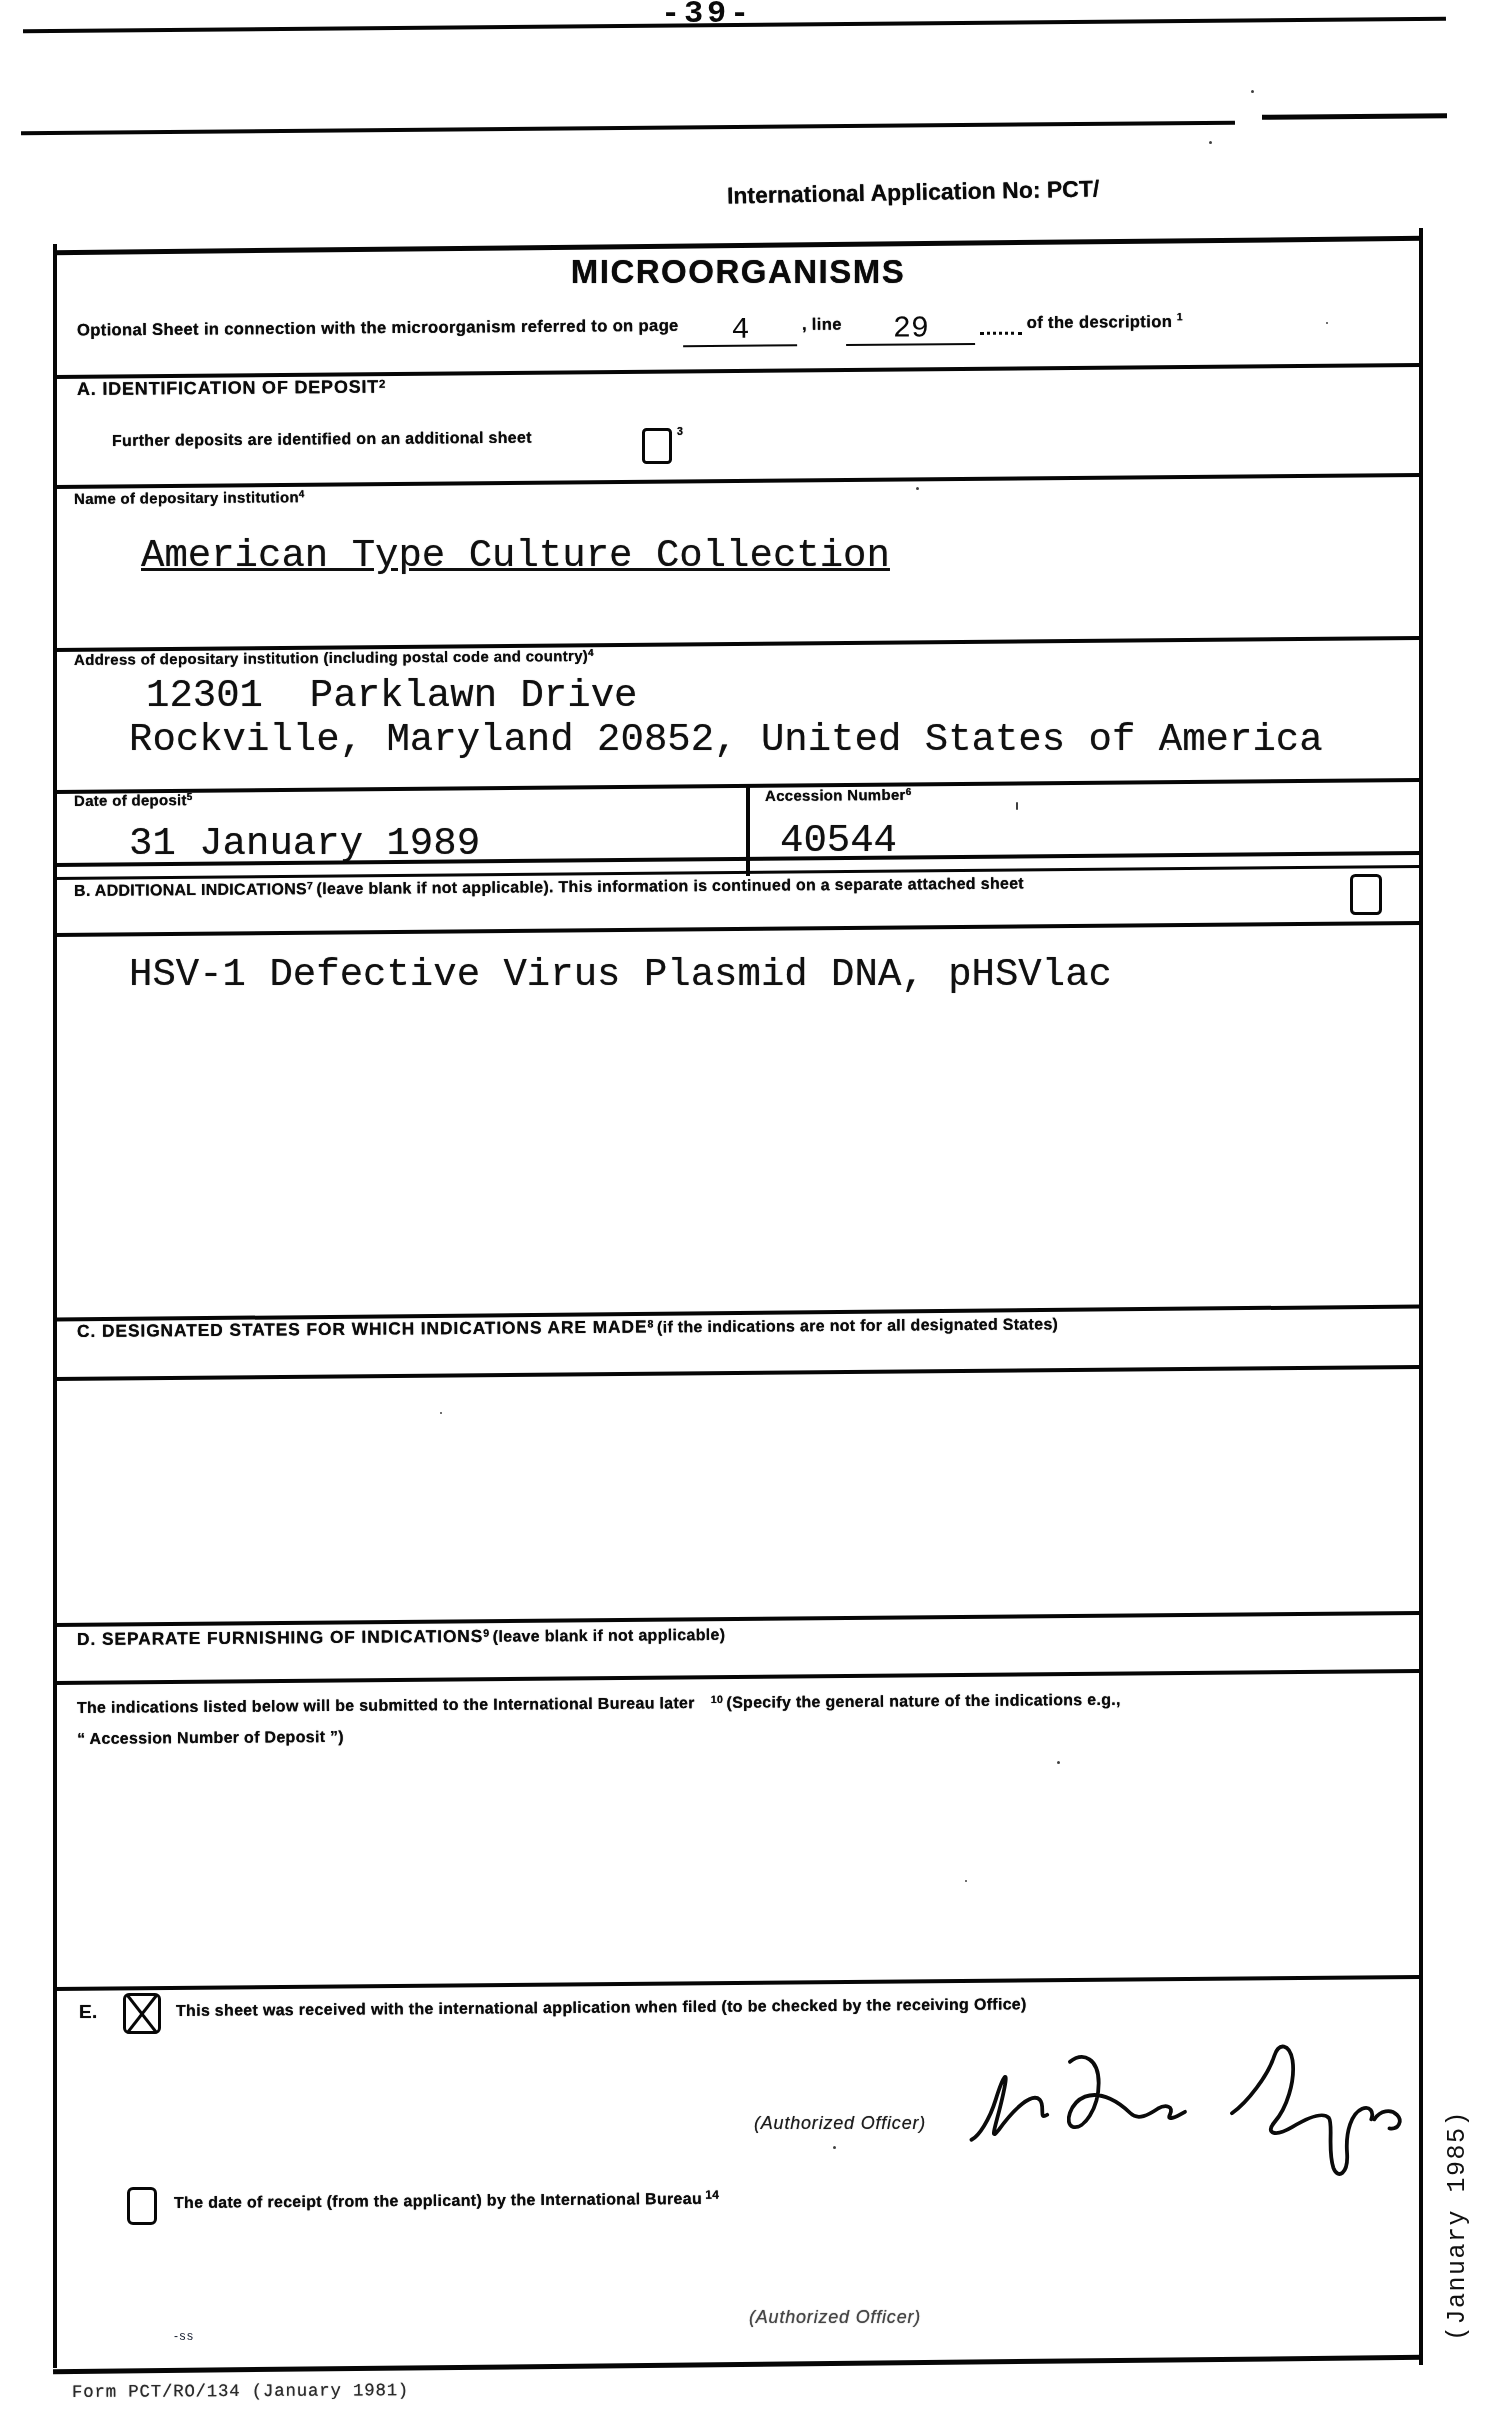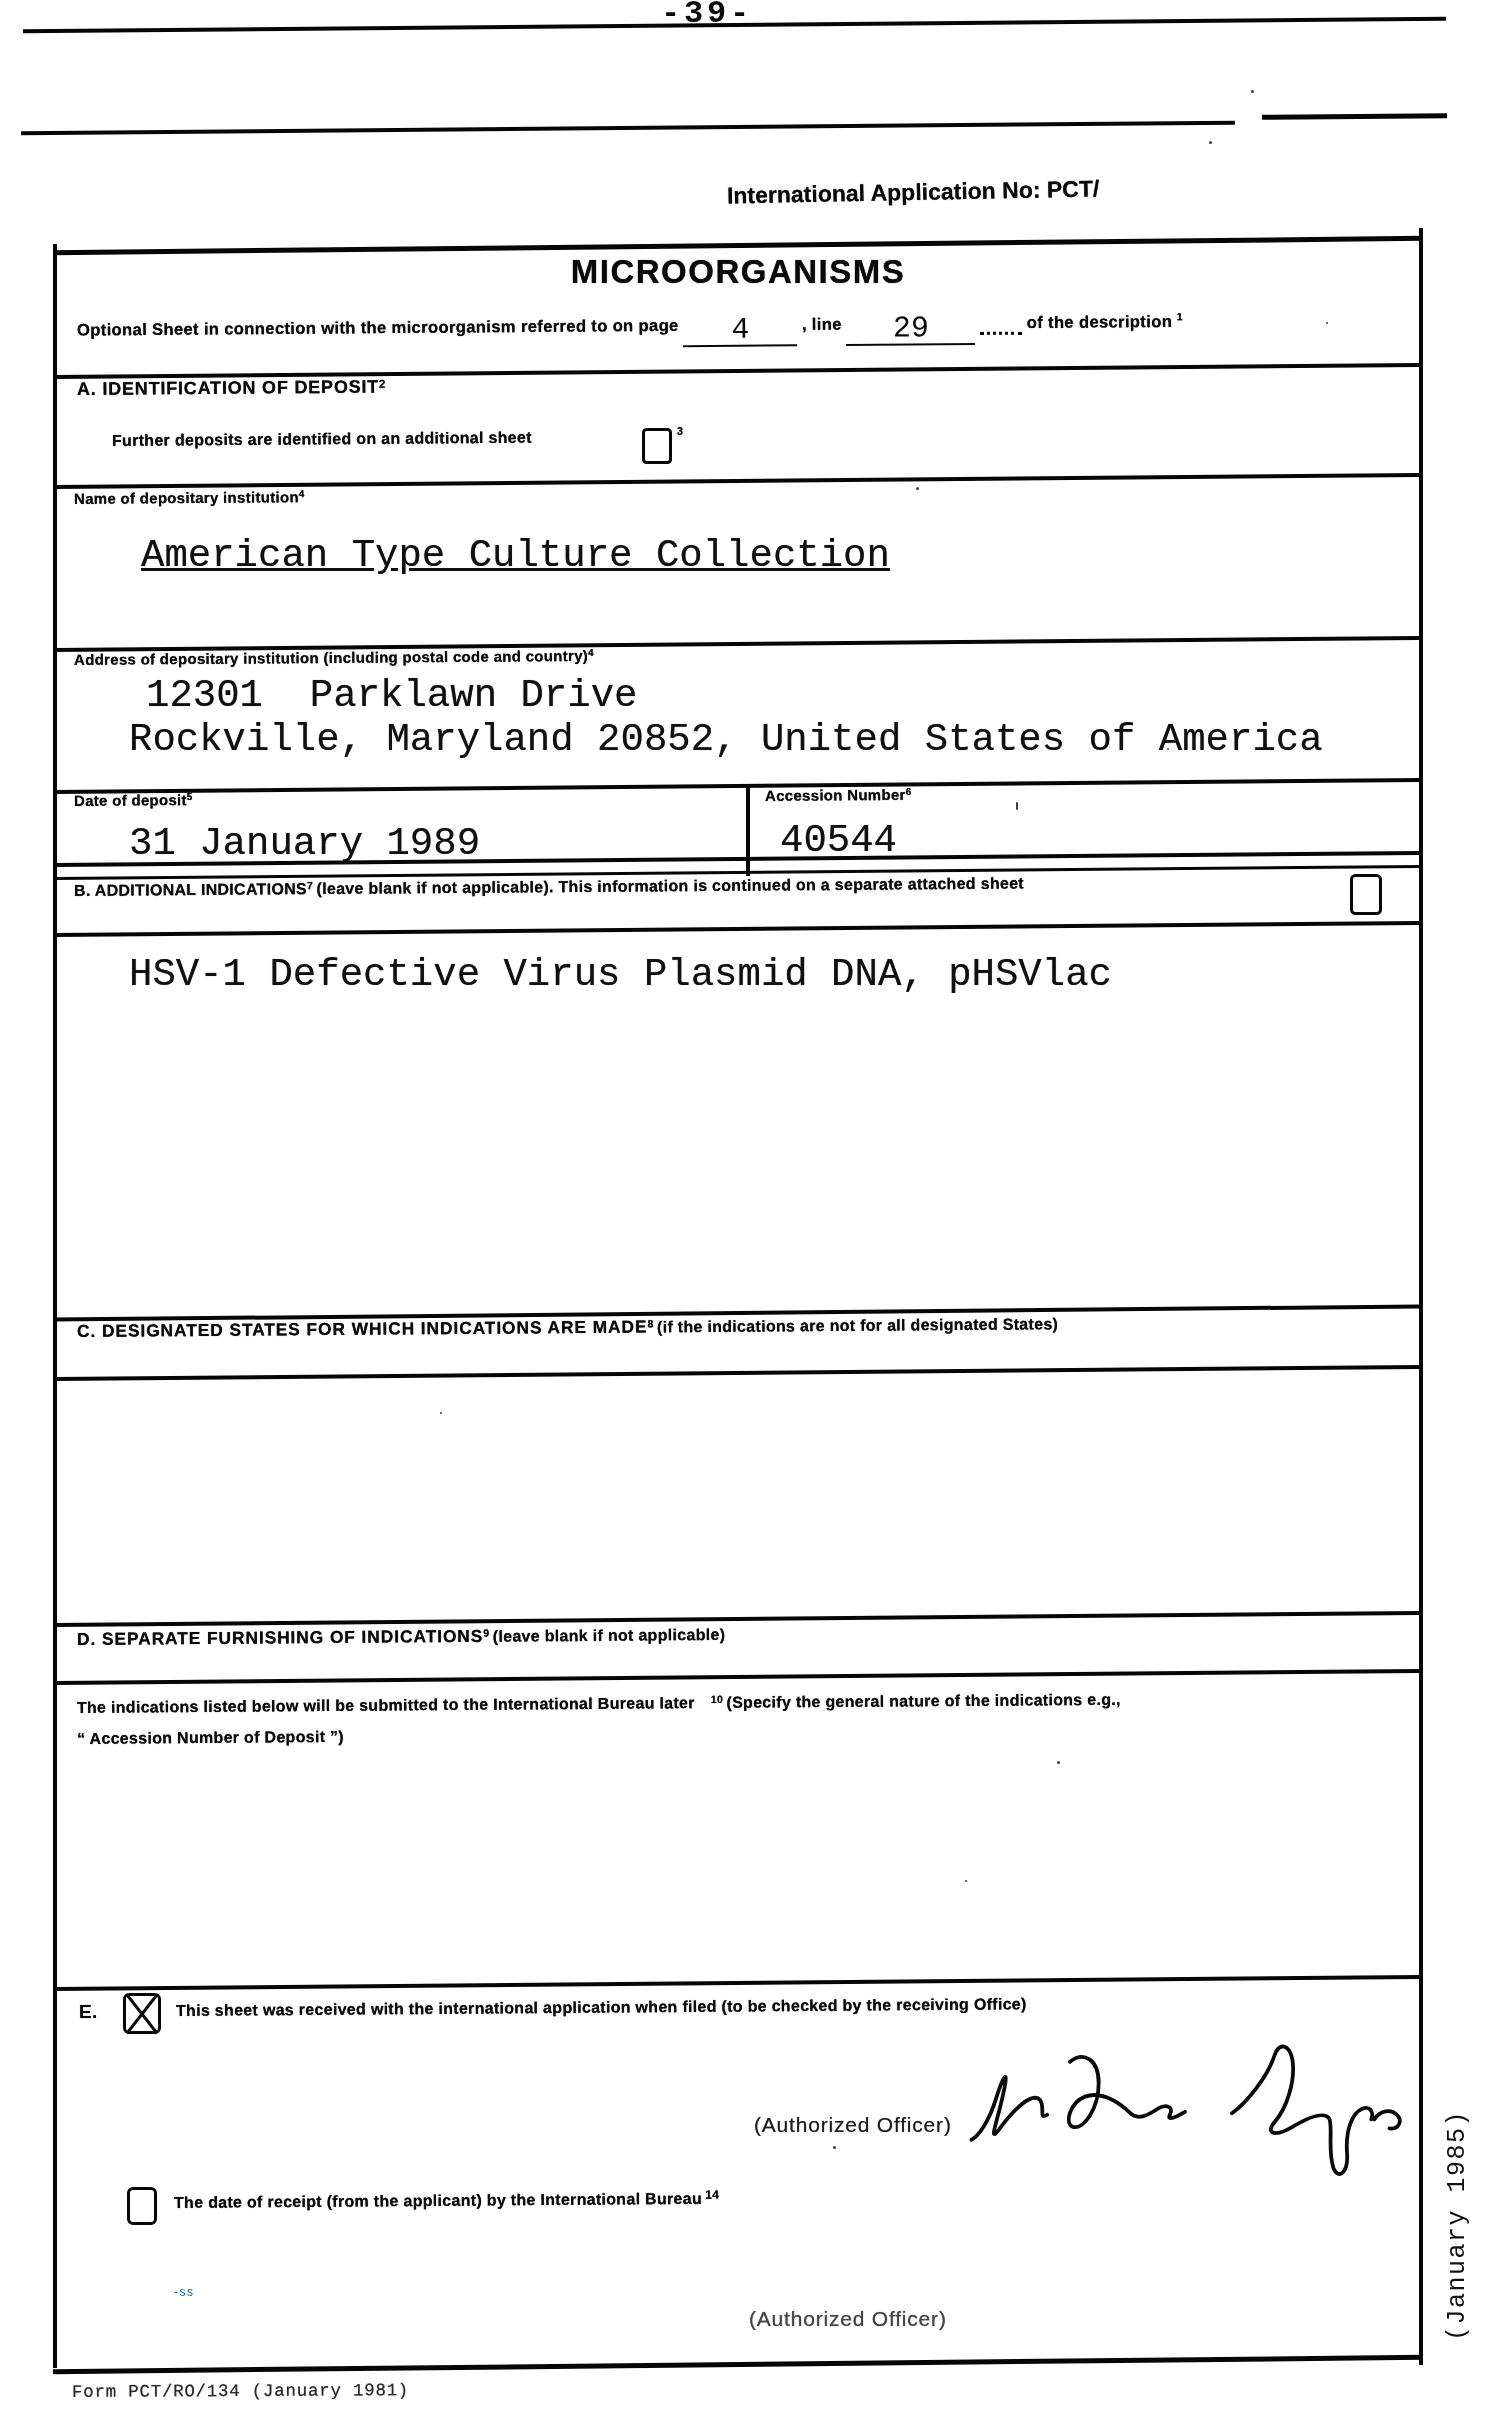--- a/index.html
+++ b/index.html
@@ -23,25 +23,25 @@
   .pageno { font-family:"Liberation Mono","DejaVu Sans Mono",monospace; font-size:32px; font-weight:bold; letter-spacing:3.8px; }
   .intl { font-size:23px; font-weight:bold; transform:rotate(-1.1deg); text-shadow:0 0 0.8px rgba(0,0,0,.8); white-space:nowrap; }
   .blank { display:inline-block; border-bottom:2.3px solid #090909; text-align:center; font-family:"Liberation Mono","DejaVu Sans Mono",monospace; font-size:30px; font-weight:normal; line-height:29px; vertical-align:-7.6px; }
   .dots { display:inline-block; width:42px; border-bottom:3px dotted #090909; vertical-align:-6px; }
   .cb { position:absolute; border:3px solid #070707; background:#fff; }
   .cb .x { display:none; position:absolute; inset:-1.5px; }
   .cb.checked .x { display:block; }
   .cb .x:before, .cb .x:after { content:""; position:absolute; left:50%; top:50%; width:3px; height:130%; background:#070707; }
   .cb .x:before { transform:translate(-50%,-50%) rotate(38deg); }
   .cb .x:after  { transform:translate(-50%,-50%) rotate(-38deg); }
-  .officer { font-size:21px; color:#1c1c1c; letter-spacing:0.8px; text-shadow:0 0 0.8px rgba(0,0,0,.6); white-space:nowrap; }
+  .officer { font-size:18px; color:#1c1c1c; letter-spacing:0.8px; text-shadow:0 0 0.8px rgba(0,0,0,.6); white-space:nowrap;font-style:italic; }
   .officer.faint { color:#454545; text-shadow:0 0 1.1px rgba(60,60,60,.8); }
   .footer { font-family:"Liberation Mono","DejaVu Sans Mono",monospace; font-size:17.4px; color:#2a2a2a; letter-spacing:0.8px; text-shadow:0 0 0.9px rgba(40,40,40,.7); transform:rotate(-0.3deg); white-space:nowrap; }
   .vert { position:absolute; left:1443px; top:2341px; transform:rotate(-90deg); transform-origin:0 0; font-family:"Liberation Mono","DejaVu Sans Mono",monospace; font-size:25px; color:#111; letter-spacing:1.5px; white-space:nowrap; }
-  .stray { font-size:12px; color:#0369a1; letter-spacing:1.5px; }
+  .stray { font-size:12px; color:#0f172a; letter-spacing:1.5px;margin-top:44px; }
   .speck { position:absolute; width:3px; height:3px; background:#3f3f3f; border-radius:50%; }
   .sk { transform:rotate(-0.45deg); transform-origin:left center; }
   svg.sig path { fill:none; stroke:#0b0b0b; stroke-width:5; stroke-linecap:round; }
 </style>
 </head>
 <body>
 
 <div class="page">
 
   <div class="abs pageno" style="left:661px; top:-4.6px;">-39-</div>

